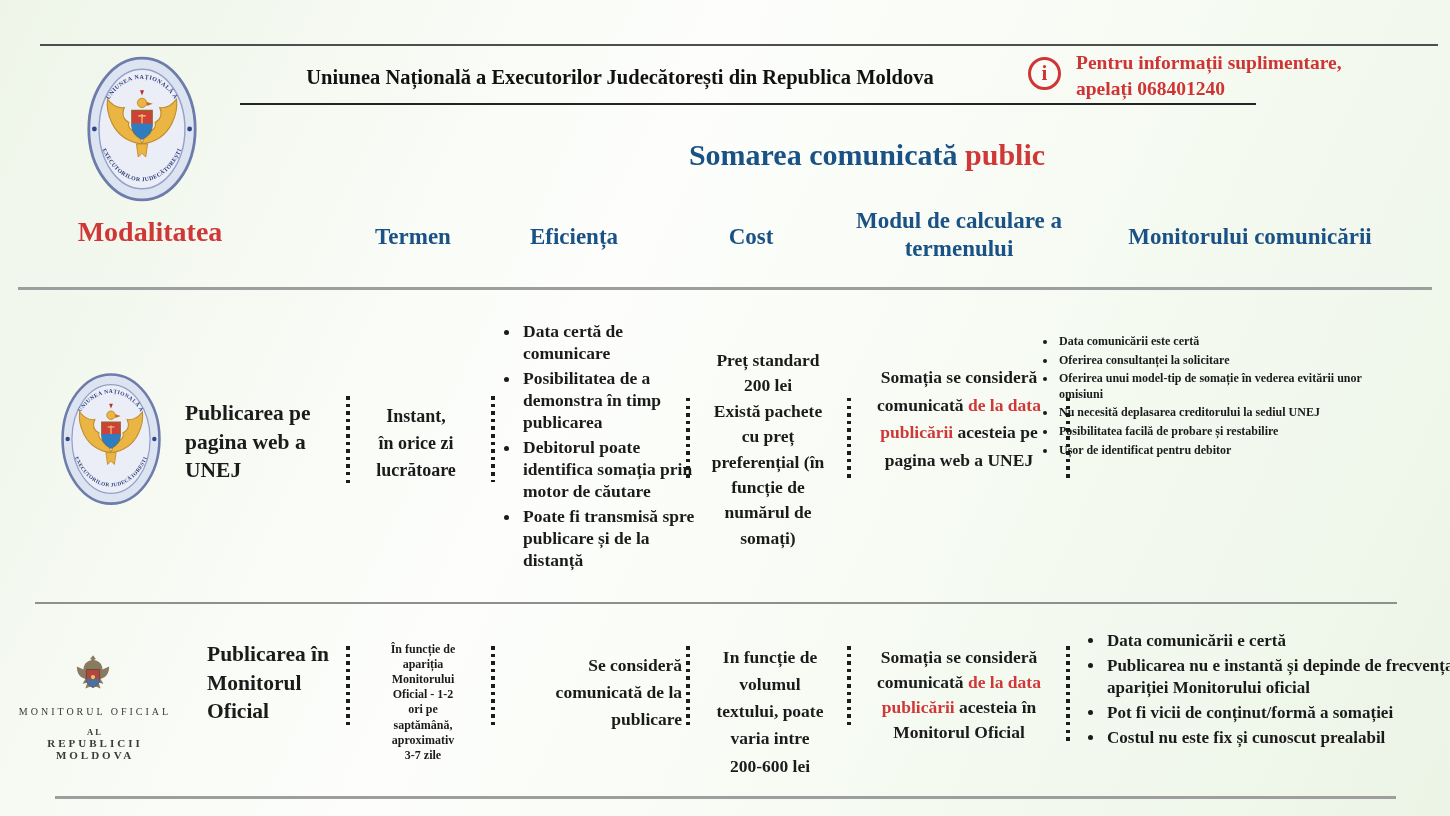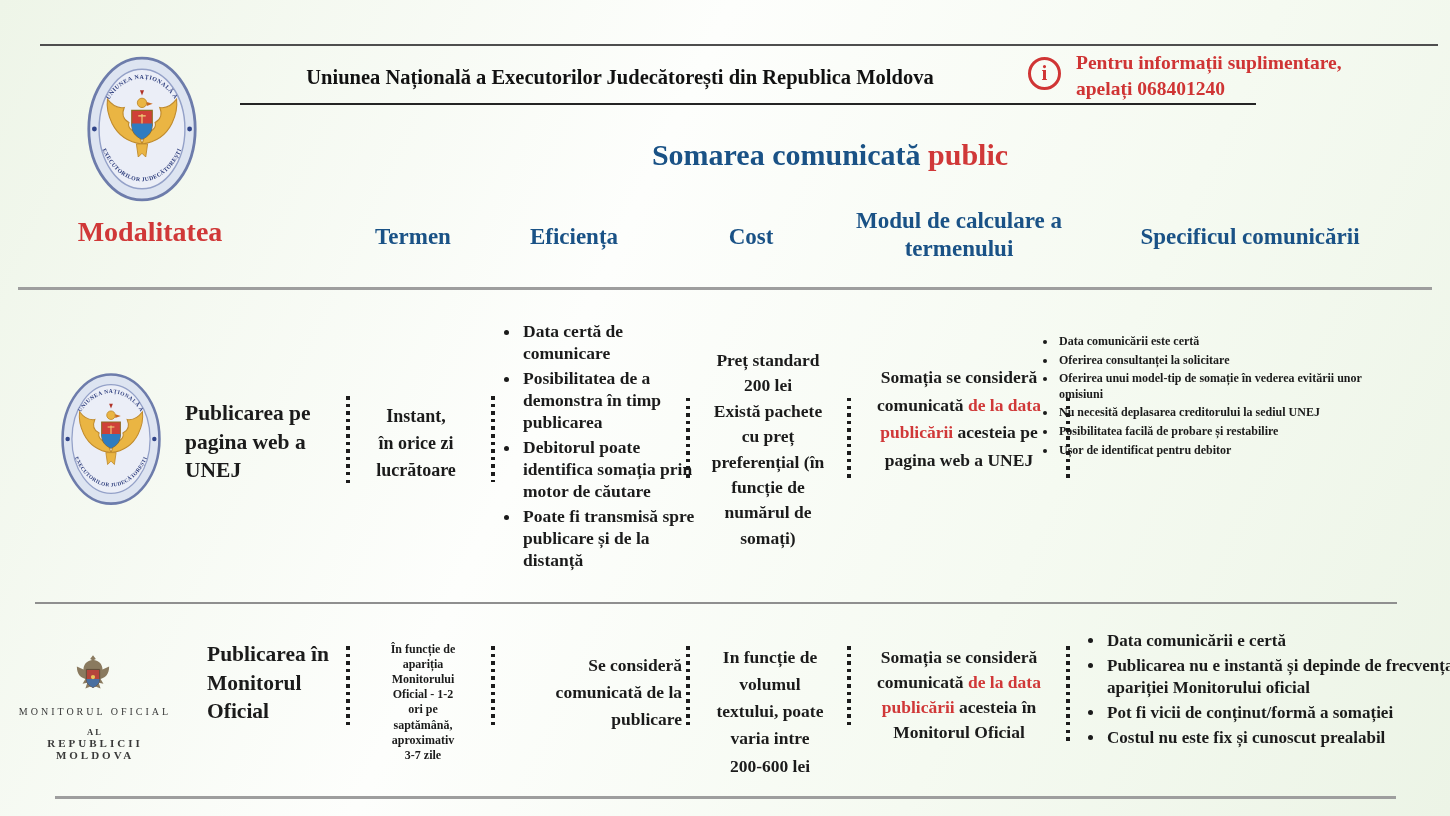--- a/index.html
+++ b/index.html
@@ -88,30 +88,30 @@
   <div class="abs" style="left:1028px;top:57px;">
     <div class="info-icon">
         <span>i</span>
       </div>
   </div>
   <div class="abs info-text" style="left:1076px;top:50px;width:345px;">
     <div>Pentru informații suplimentare,</div>
     <div>apelați 068401240</div>
   </div>
 
-  <div class="abs main-title center" style="left:430px;top:138px;width:800px;text-align:center;">
+  <div class="abs main-title center" style="left:467px;top:138px;width:800px;text-align:center;">
     <span class="blue">Somarea comunicată </span><span class="red">public</span>
   </div>
 
   <div class="abs col-head-mod center" style="left:40px;top:216px;width:220px;">Modalitatea</div>
   <div class="abs col-head center" style="left:343px;top:223px;width:140px;">Termen</div>
   <div class="abs col-head center" style="left:498px;top:223px;width:152px;">Eficiența</div>
   <div class="abs col-head center" style="left:691px;top:223px;width:120px;">Cost</div>
   <div class="abs col-head center" style="left:845px;top:207px;width:228px;">Modul de calculare a termenului</div>
-  <div class="abs col-head center" style="left:1080px;top:223px;width:340px;">Specificul comunicării</div>
+  <div class="abs col-head center" style="left:1080px;top:223px;width:340px;">Monitorului comunicării</div>
 
   <svg class="abs" style="left:60px;top:368px;" width="102" height="142">
     <use href="#unej-emblem" width="102" height="142"></use>
   </svg>
 
   <div class="abs cell row-label pre" style="left:185px;top:399px;width:165px;">Publicarea  pe
 pagina web a
 UNEJ</div>
 
   <div class="vdot" style="left:346px;top:396px;height:88px;"></div>

